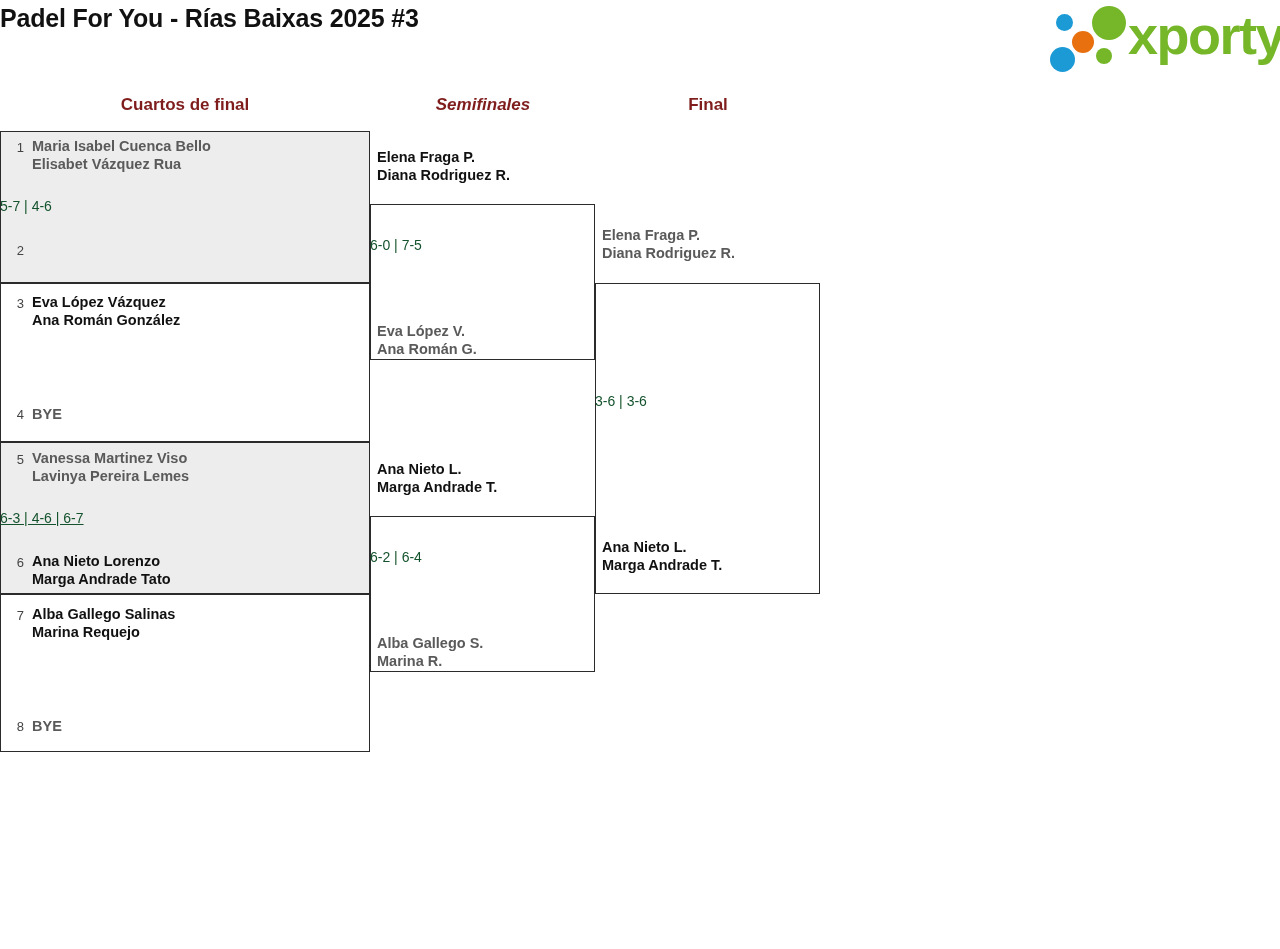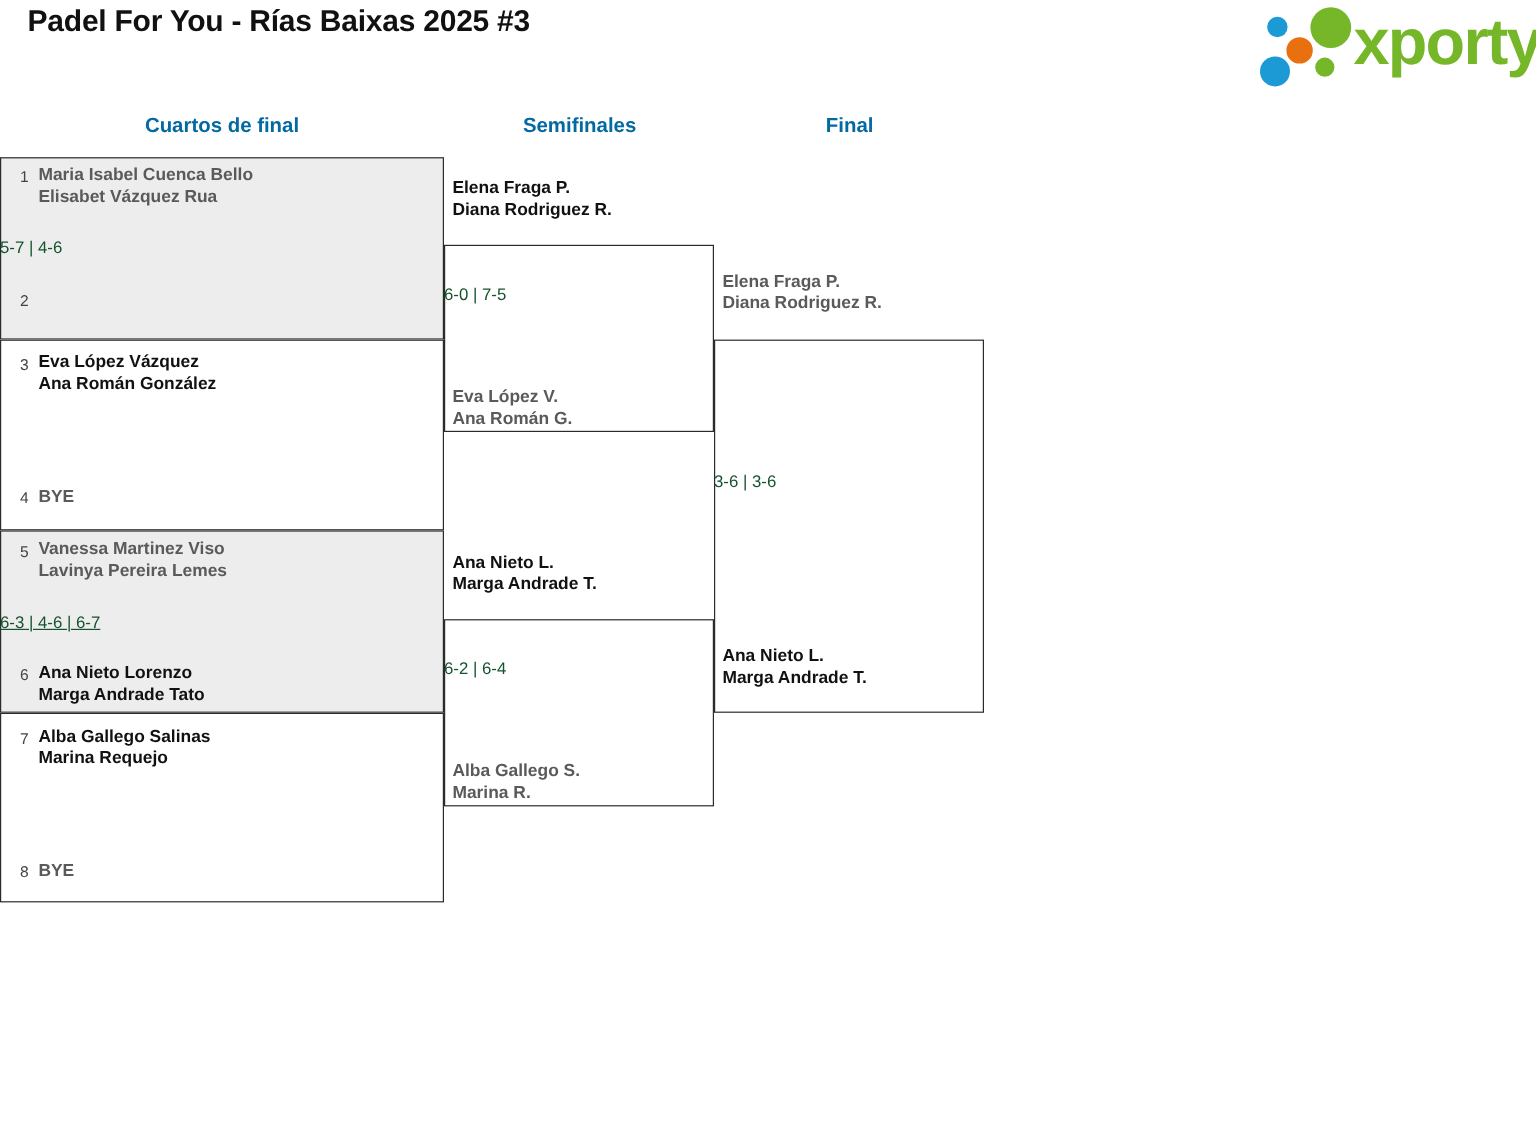--- a/index.html
+++ b/index.html
@@ -22,21 +22,21 @@
     position: absolute;
     left: 0px;
     top: 2px;
     width: 1020px;
     font-size: 25px;
     font-weight: 700;
     line-height: 33px;
     letter-spacing: -0.2px;
     color: #111111;
   }
-  #tournament-title .line { display: block; white-space: pre; padding-left: 23px; }
+  #tournament-title .line { display: block; white-space: pre; }
 
   
   #brand-logo {
     position: absolute;
     left: 1050px;
     top: 6px;
     width: 226px;
     height: 62px;
   }
   #brand-logo .dot { position: absolute; border-radius: 50%; }
@@ -56,24 +56,24 @@
     line-height: 62px;
   }
 
   
   .round-header {
     position: absolute;
     top: 95px;
     font-size: 17px;
     font-weight: 700;
     text-align: center;
-    color: #0369a1;
+    color: #7f1d1d;
   }
   #round-header-0 { left: 0px;   width: 370px; }
-  #round-header-1 { left: 370px; width: 226px; }
+  #round-header-1 { left: 370px; width: 226px; font-style: italic; }
   #round-header-2 { left: 596px; width: 224px; }
 
   
   .match-box {
     position: absolute;
     border: 1px solid #2b2b2b;
     box-sizing: border-box;
     background: #ffffff;
   }
   .match-box.shaded { background: #ededed; }

